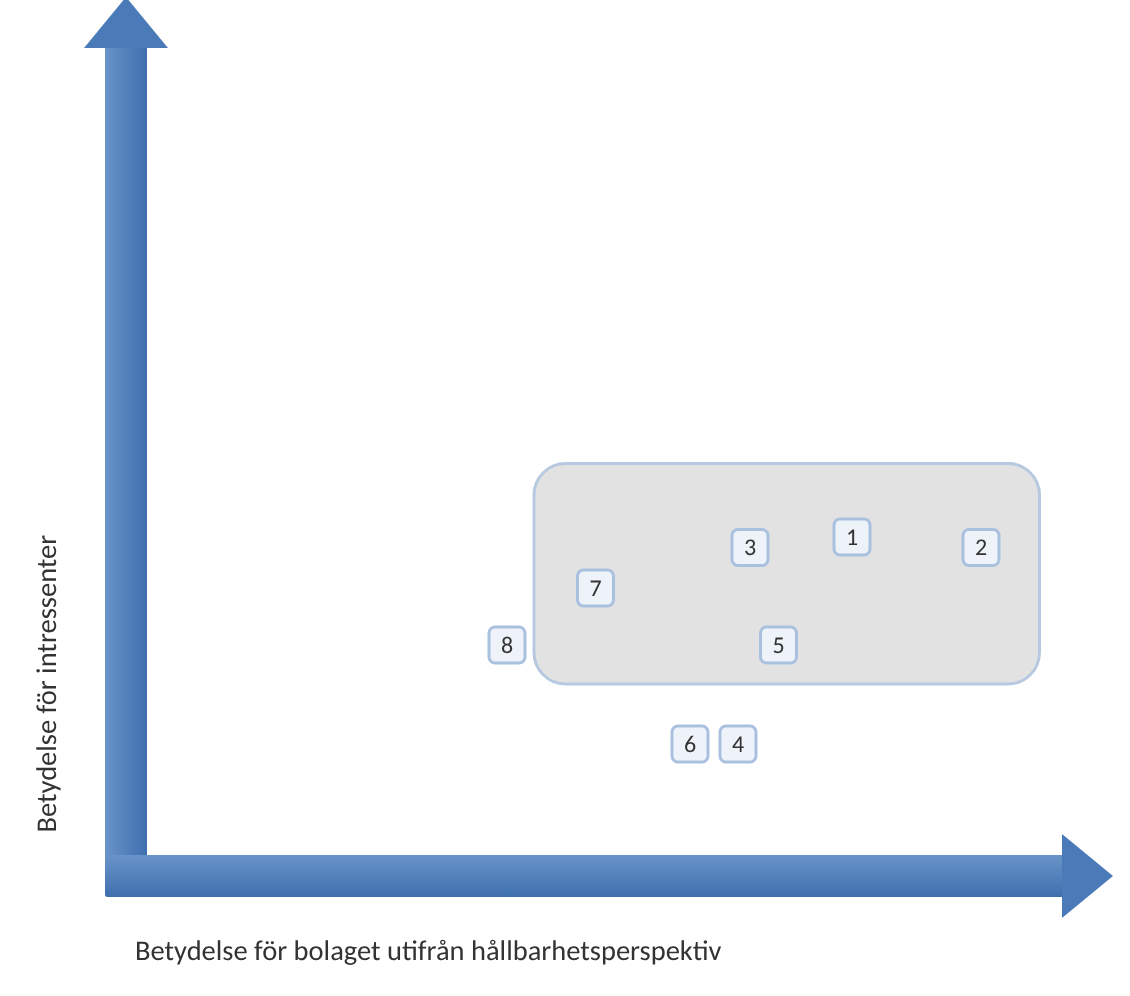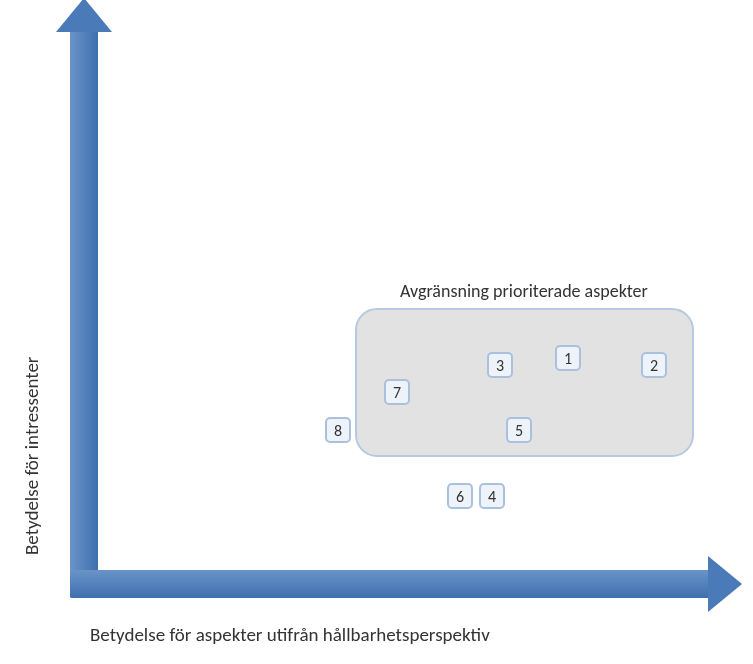--- a/index.html
+++ b/index.html
@@ -112,27 +112,26 @@
 <body>
 
 <div class="canvas">
 
   <div class="axis y-axis-bar"></div>
   <div class="y-axis-head"></div>
   <div class="axis x-axis-bar"></div>
   <div class="x-axis-head"></div>
 
   <div class="region"></div>
-  <div class="region-label">Avgränsning prioriterade aspekter</div>
 
   <div class="node" style="left:555px; top:345px;">1</div>
   <div class="node" style="left:641px; top:352px;">2</div>
   <div class="node" style="left:487px; top:352px;">3</div>
   <div class="node" style="left:479px; top:483px;">4</div>
   <div class="node" style="left:506px; top:417px;">5</div>
   <div class="node" style="left:447px; top:483px;">6</div>
   <div class="node" style="left:384px; top:379px;">7</div>
   <div class="node" style="left:325px; top:417px;">8</div>
 
-  <div class="x-label">Betydelse för aspekter utifrån hållbarhetsperspektiv</div>
+  <div class="x-label">Betydelse för bolaget utifrån hållbarhetsperspektiv</div>
   <div class="y-label">Betydelse för intressenter</div>
 
 </div>
 
 </body></html>

